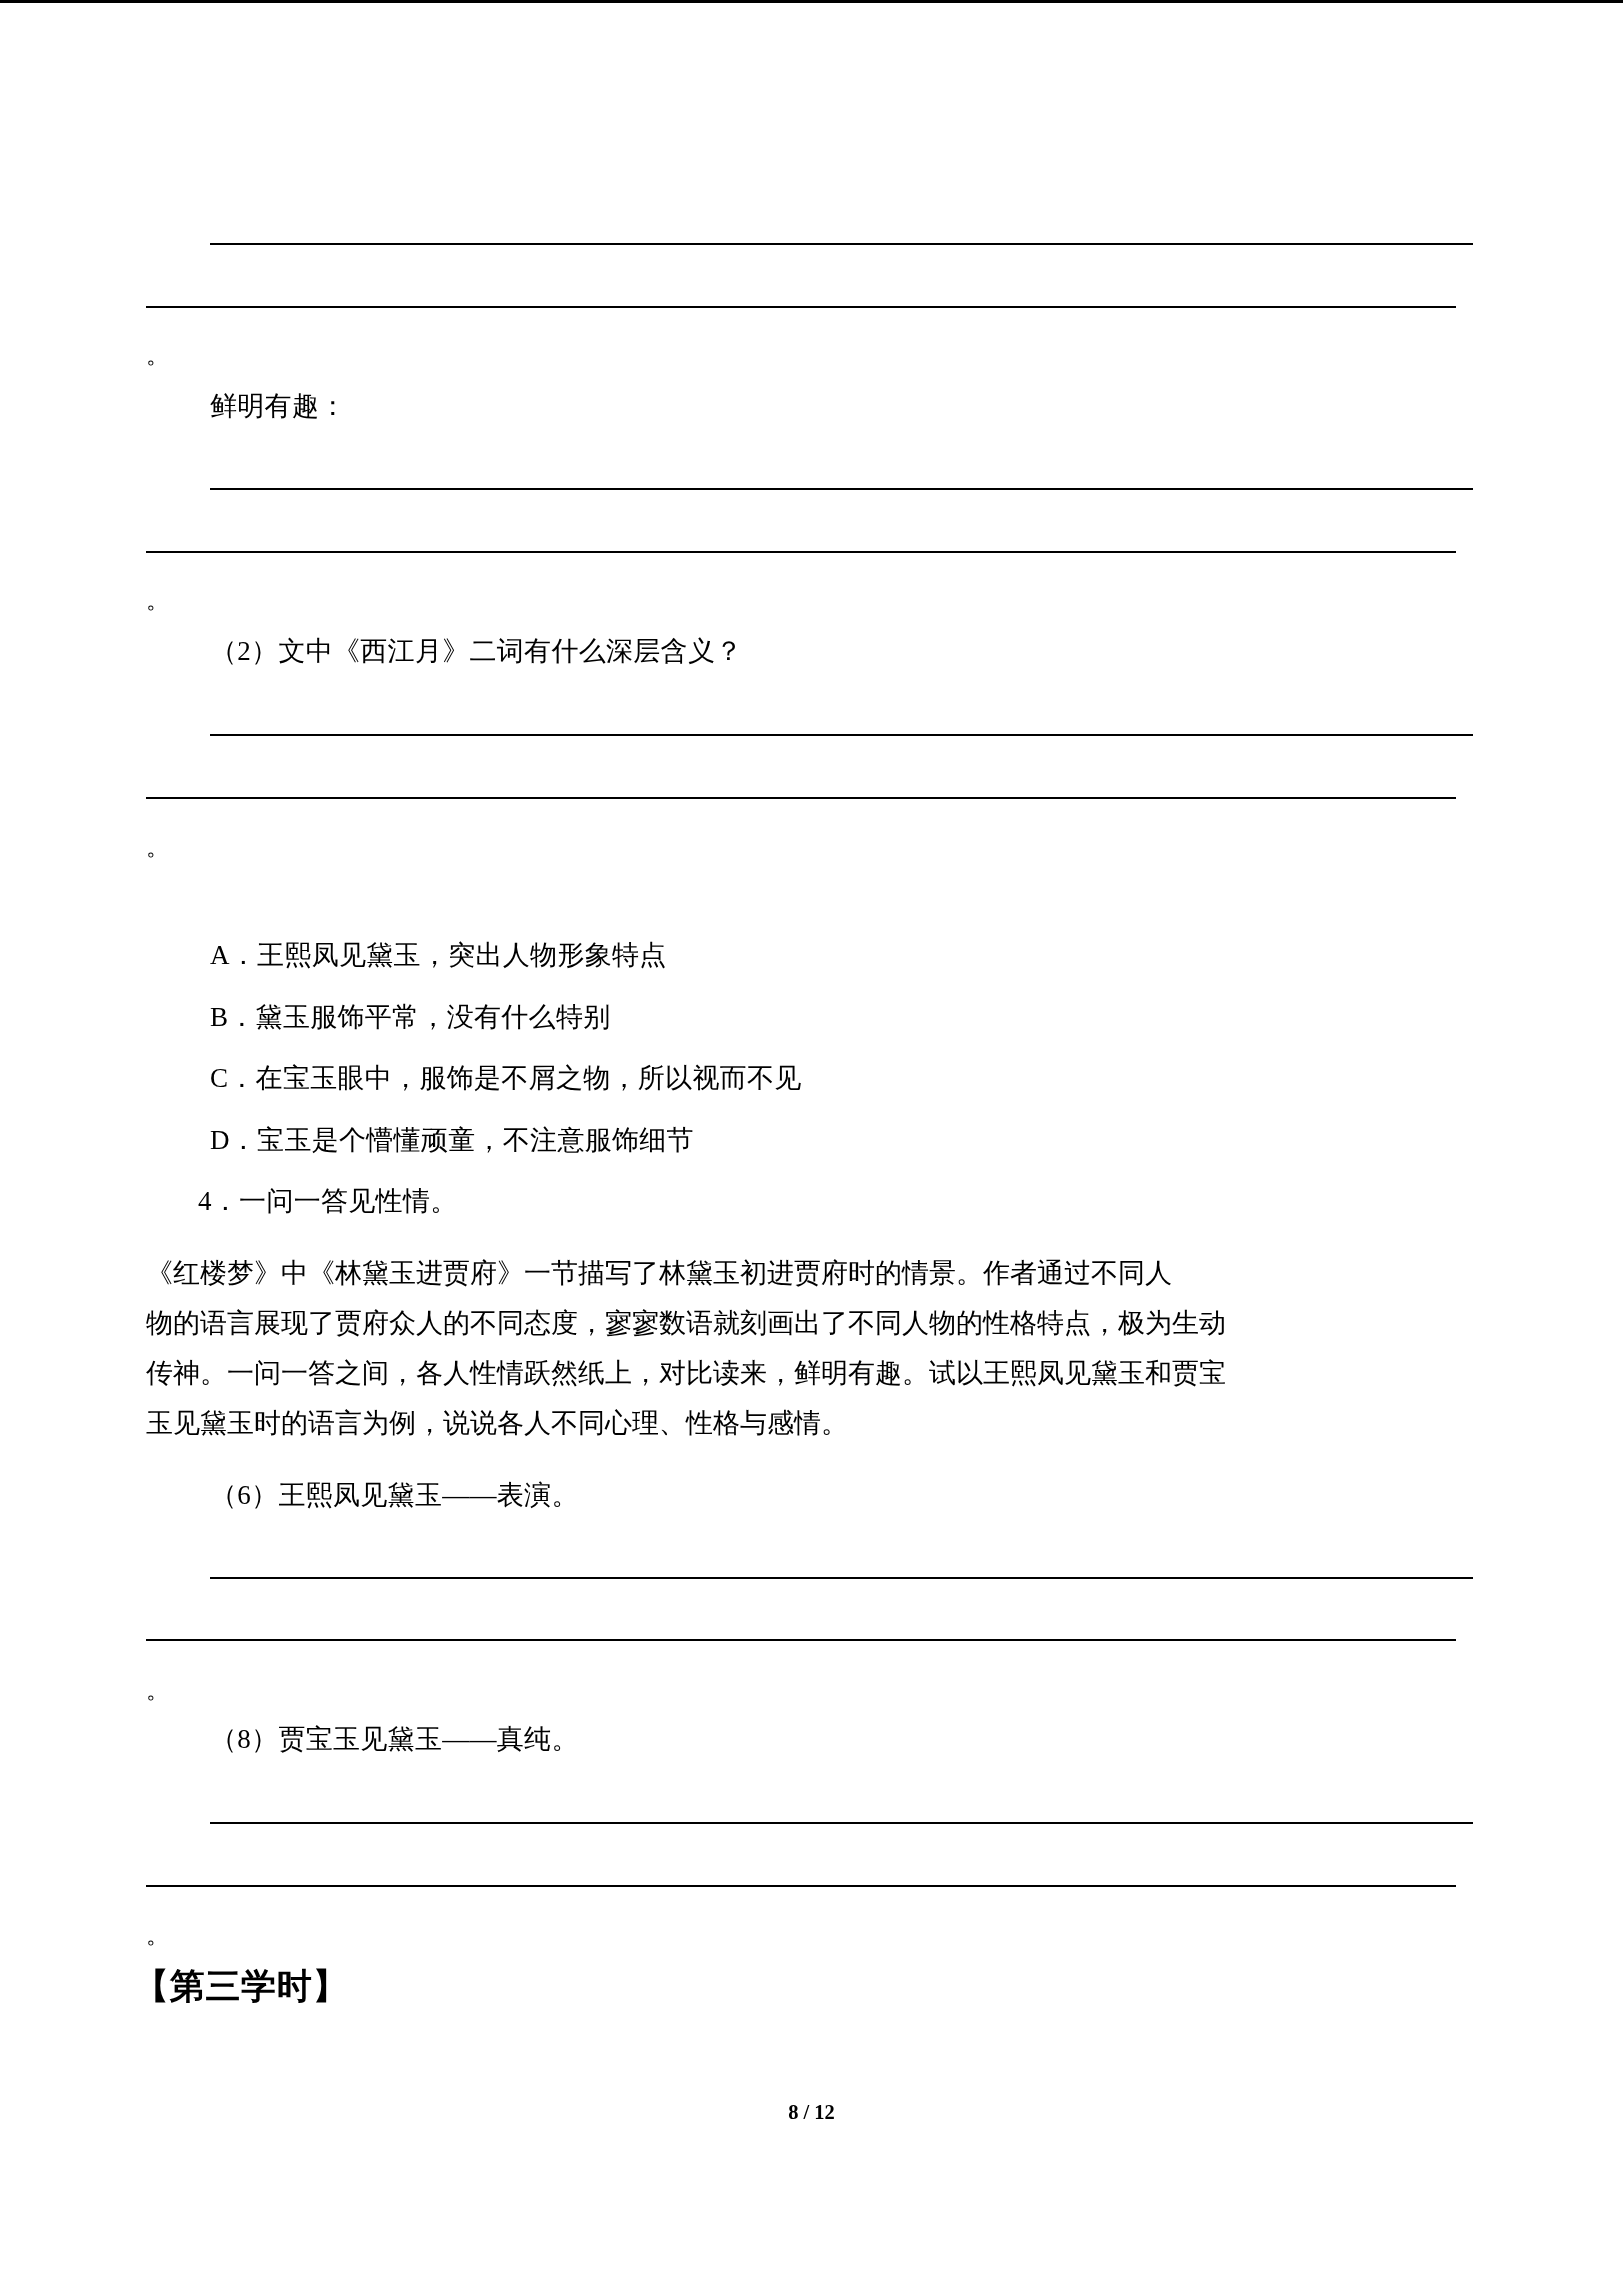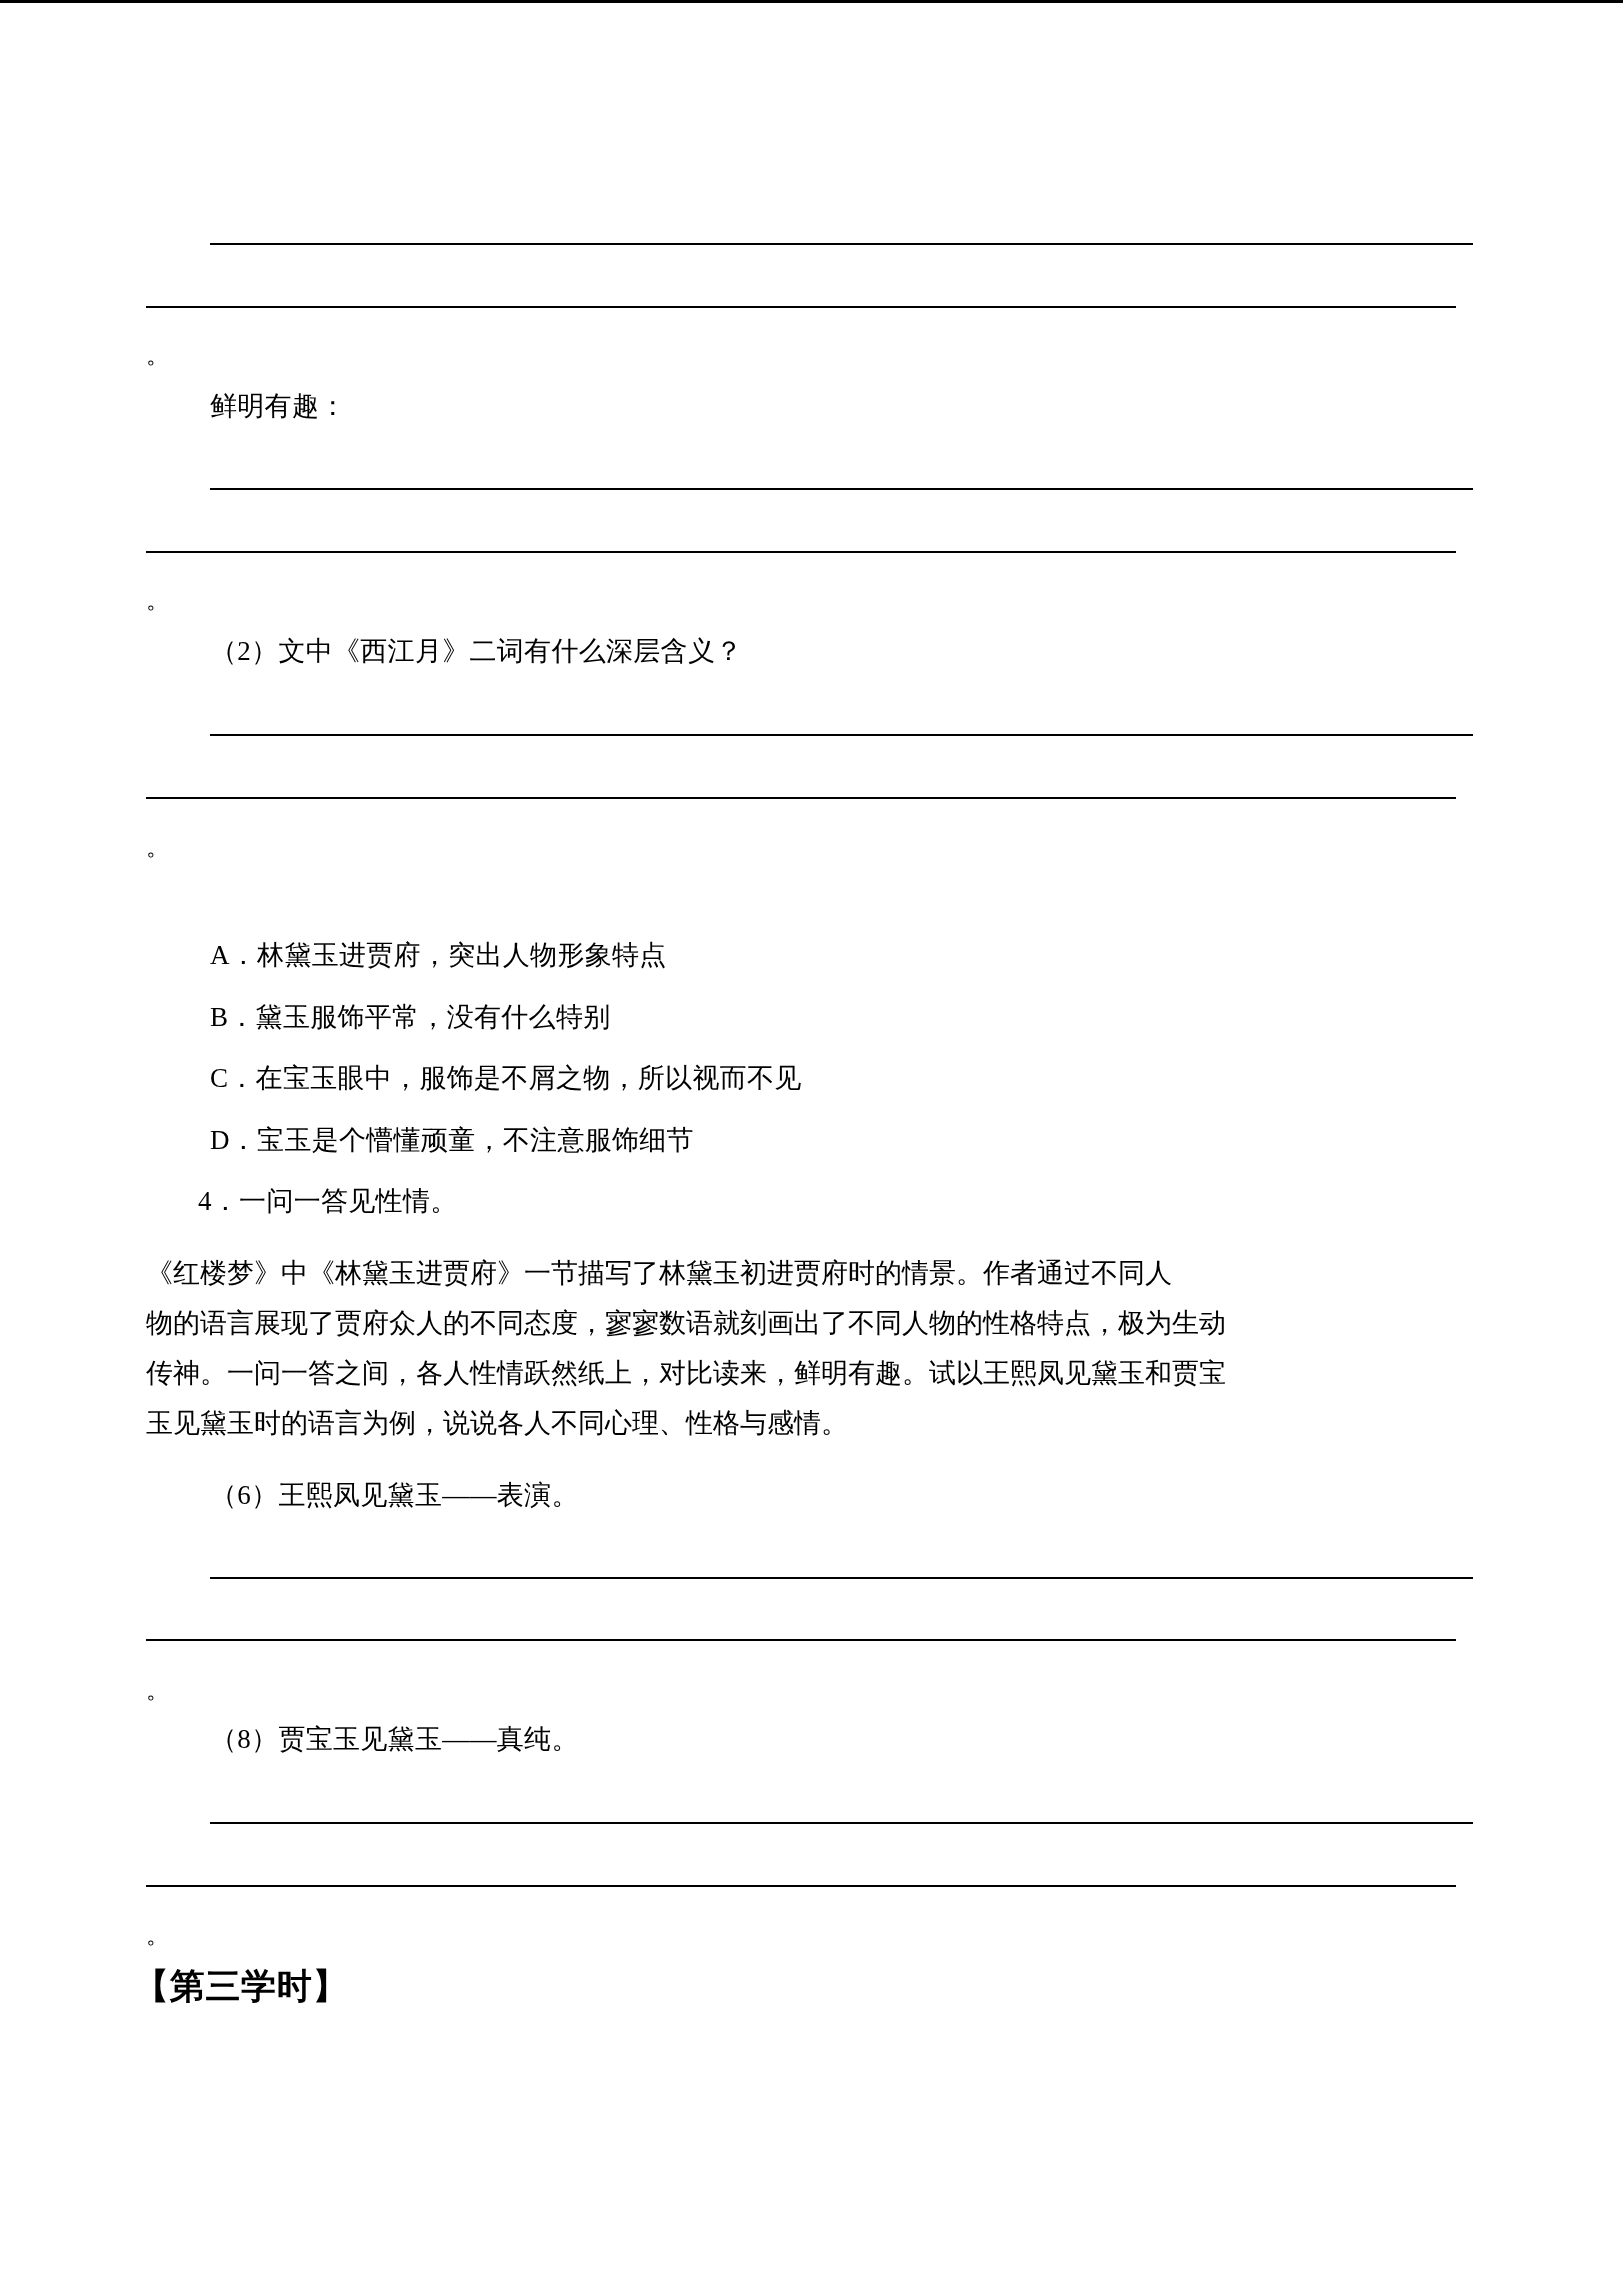--- a/index.html
+++ b/index.html
@@ -104,21 +104,21 @@
   <div class="rule rule-full" style="top:548px;"></div>
   <div class="stray-period" style="top:586px;">。</div>
 
   <div class="abs body-text" style="left:210px; top:635px;">（2）文中《西江月》二词有什么深层含义？</div>
 
   <div class="rule rule-indent" style="top:731px;"></div>
   <div class="rule rule-full" style="top:794px;"></div>
   <div class="stray-period" style="top:833px;">。</div>
 
 
-  <div class="abs body-text" style="left:210px; top:939px;">A．林黛玉进贾府，突出人物形象特点</div>
+  <div class="abs body-text" style="left:210px; top:939px;">A．王熙凤见黛玉，突出人物形象特点</div>
   <div class="abs body-text" style="left:210px; top:1001px;">B．黛玉服饰平常，没有什么特别</div>
   <div class="abs body-text" style="left:210px; top:1062px;">C．在宝玉眼中，服饰是不屑之物，所以视而不见</div>
   <div class="abs body-text" style="left:210px; top:1124px;">D．宝玉是个懵懂顽童，不注意服饰细节</div>
 
   <div class="abs body-text" style="left:198px; top:1185px;">4．一问一答见性情。</div>
 
   <div class="para" style="top:1245px;">
     <span class="ln">《红楼梦》中《林黛玉进贾府》一节描写了林黛玉初进贾府时的情景。作者通过不同人</span>
     <span class="ln">物的语言展现了贾府众人的不同态度，寥寥数语就刻画出了不同人物的性格特点，极为生动</span>
     <span class="ln">传神。一问一答之间，各人性情跃然纸上，对比读来，鲜明有趣。试以王熙凤见黛玉和贾宝</span>
@@ -132,15 +132,16 @@
   <div class="stray-period" style="top:1676px;">。</div>
 
   <div class="abs body-text" style="left:210px; top:1723px;">（8）贾宝玉见黛玉——真纯。</div>
 
   <div class="rule rule-indent" style="top:1819px;"></div>
   <div class="rule rule-full" style="top:1882px;"></div>
   <div class="stray-period" style="top:1921px;">。</div>
 
   <div class="section-heading" style="top:1966px;">【第三学时】</div>
 
+  <div class="footer" style="top:2098px;">8 / 12</div>
 
 </div>
 
 
 </body></html>

